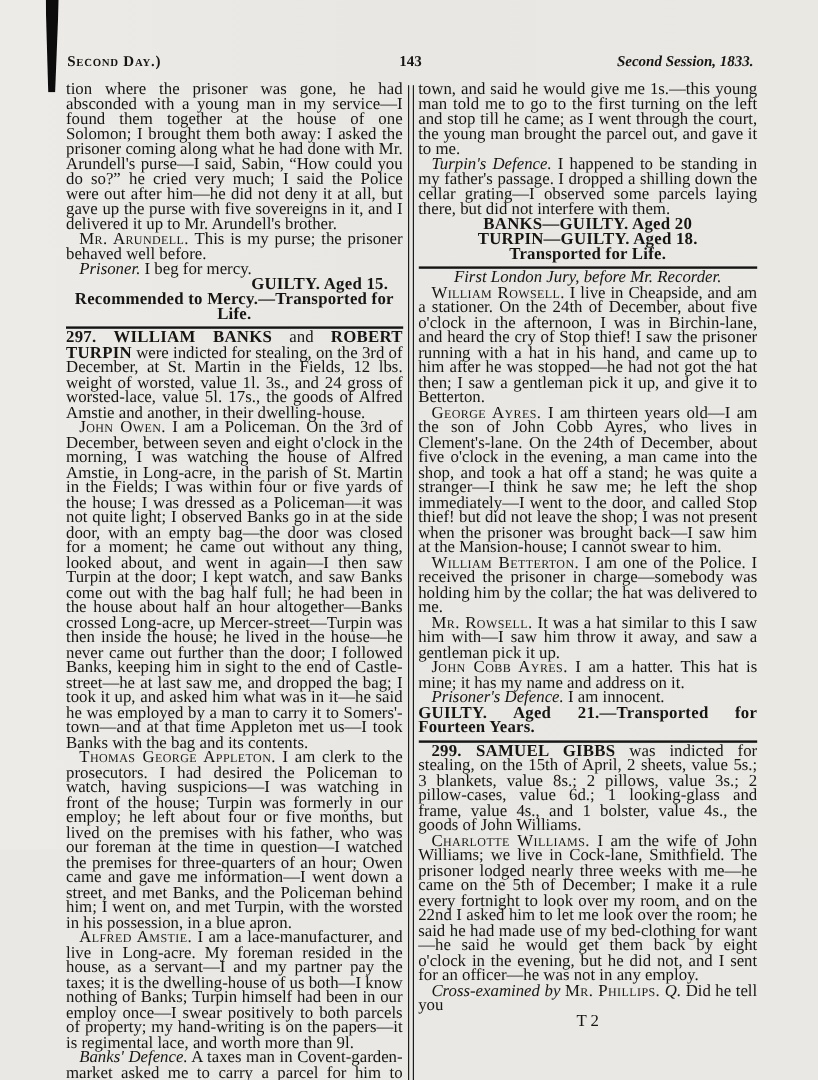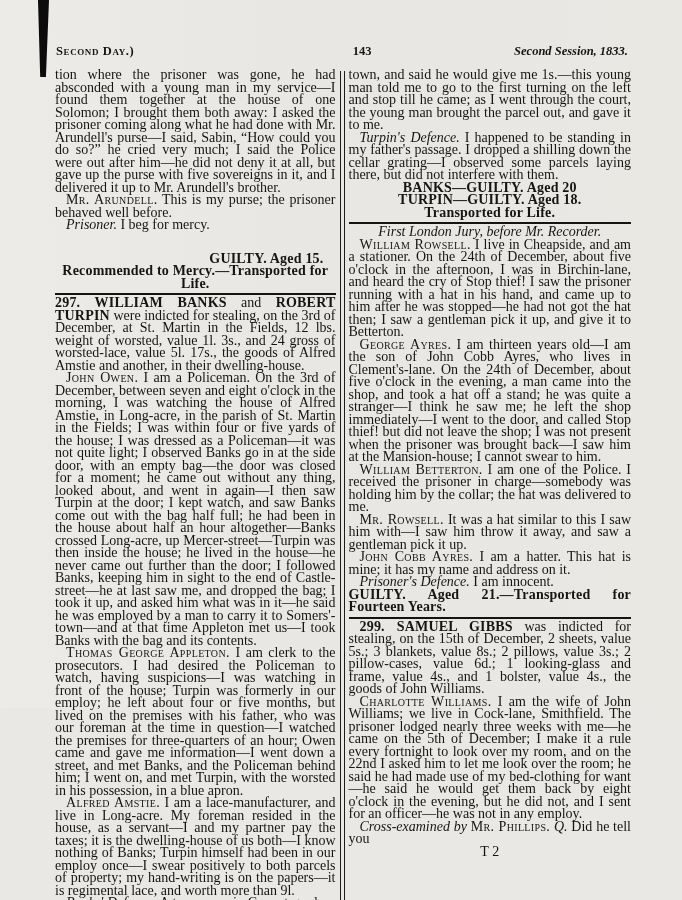--- a/index.html
+++ b/index.html
@@ -17,36 +17,36 @@
     position:absolute; left:38px; top:0; width:11px; height:77px;
     background:#0c0c0c;
     clip-path:polygon(0 0,100% 0,72% 100%,20% 100%);
   }
   .header {
     position:absolute; top:44px; left:56px; width:572px;
     display:flex; justify-content:space-between; align-items:baseline;
     font-size:12.5px;
   }
   .h-left  { font-variant:small-caps; font-weight:bold; letter-spacing:.6px; }
-  .h-center{ position:absolute; left:50%; transform:translateX(-50%); font-weight:bold;margin-left:20px; }
+  .h-center{ position:absolute; left:50%; transform:translateX(-50%); font-weight:bold; }
   .h-right { font-style:italic; font-weight:bold; }
   .columns {
     position:absolute; top:69px; left:55px; width:576px;
     display:flex; align-items:stretch;
   }
   .col { font-size:14px; line-height:12.5px; }
   .col-left  { width:281px; }
   .col-right { width:283px; }
   .divider {
     width:3px; margin:2px 4px 0 4px;
     border-left:1px solid #1c1c1c; border-right:1px solid #1c1c1c;
   }
   p.para { margin:0; text-align:justify; }
   p.align-center { text-align:center; }
-  p.align-right  { text-align:right; padding-right:12px;margin-top:21px; }
+  p.align-right  { text-align:right; padding-right:12px; }
   p.indent { text-indent:11px; }
   .seg-p  { }
   .seg-sc { font-variant:small-caps; letter-spacing:.35px; }
   .seg-b  { font-weight:bold; letter-spacing:.2px; }
   .seg-i  { font-style:italic; }
   .rule { height:0; border-top:2px solid #141414; margin:3px 0 2px 0; }
 </style>
 </head>
 <body>
 
@@ -83,19 +83,19 @@
         <div class="rule"></div>
         <p class="para align-center"><span class="seg-i">First London Jury, before Mr. Recorder.</span></p>
         <p class="para align-justify indent"><span class="seg-sc">William Rowsell.</span><span class="seg-p"> I live in Cheapside, and am a stationer. On the 24th of December, about five o'clock in the afternoon, I was in Birchin-lane, and heard the cry of Stop thief! I saw the prisoner running with a hat in his hand, and came up to him after he was stopped—he had not got the hat then; I saw a gentleman pick it up, and give it to Betterton.</span></p>
         <p class="para align-justify indent"><span class="seg-sc">George Ayres.</span><span class="seg-p"> I am thirteen years old—I am the son of John Cobb Ayres, who lives in Clement's-lane. On the 24th of December, about five o'clock in the evening, a man came into the shop, and took a hat off a stand; he was quite a stranger—I think he saw me; he left the shop immediately—I went to the door, and called Stop thief! but did not leave the shop; I was not present when the prisoner was brought back—I saw him at the Mansion-house; I cannot swear to him.</span></p>
         <p class="para align-justify indent"><span class="seg-sc">William Betterton.</span><span class="seg-p"> I am one of the Police. I received the prisoner in charge—somebody was holding him by the collar; the hat was delivered to me.</span></p>
         <p class="para align-justify indent"><span class="seg-sc">Mr. Rowsell.</span><span class="seg-p"> It was a hat similar to this I saw him with—I saw him throw it away, and saw a gentleman pick it up.</span></p>
         <p class="para align-justify indent"><span class="seg-sc">John Cobb Ayres.</span><span class="seg-p"> I am a hatter. This hat is mine; it has my name and address on it.</span></p>
         <p class="para align-justify indent"><span class="seg-i">Prisoner's Defence.</span><span class="seg-p"> I am innocent.</span></p>
         <p class="para align-justify"><span class="seg-b">GUILTY. Aged 21.—Transported for Fourteen Years.</span></p>
         <div class="rule"></div>
-        <p class="para align-justify indent"><span class="seg-b">299. SAMUEL GIBBS</span><span class="seg-p"> was indicted for stealing, on the 15th of December, 2 sheets, value 5s.; 3 blankets, value 8s.; 2 pillows, value 3s.; 2 pillow-cases, value 6d.; 1 looking-glass and frame, value 4s., and 1 bolster, value 4s., the goods of John Williams.</span></p>
+        <p class="para align-justify indent"><span class="seg-b">299. SAMUEL GIBBS</span><span class="seg-p"> was indicted for stealing, on the 15th of April, 2 sheets, value 5s.; 3 blankets, value 8s.; 2 pillows, value 3s.; 2 pillow-cases, value 6d.; 1 looking-glass and frame, value 4s., and 1 bolster, value 4s., the goods of John Williams.</span></p>
         <p class="para align-justify indent"><span class="seg-sc">Charlotte Williams.</span><span class="seg-p"> I am the wife of John Williams; we live in Cock-lane, Smithfield. The prisoner lodged nearly three weeks with me—he came on the 5th of December; I make it a rule every fortnight to look over my room, and on the 22nd I asked him to let me look over the room; he said he had made use of my bed-clothing for want—he said he would get them back by eight o'clock in the evening, but he did not, and I sent for an officer—he was not in any employ.</span></p>
         <p class="para align-justify indent"><span class="seg-i">Cross-examined by </span><span class="seg-sc">Mr. Phillips.</span><span class="seg-p"> </span><span class="seg-i">Q.</span><span class="seg-p"> Did he tell you</span></p>
         <p class="para align-center"><span class="seg-p">T 2</span></p>
       </div>
   </div>
 </div>
 
 </body></html>

